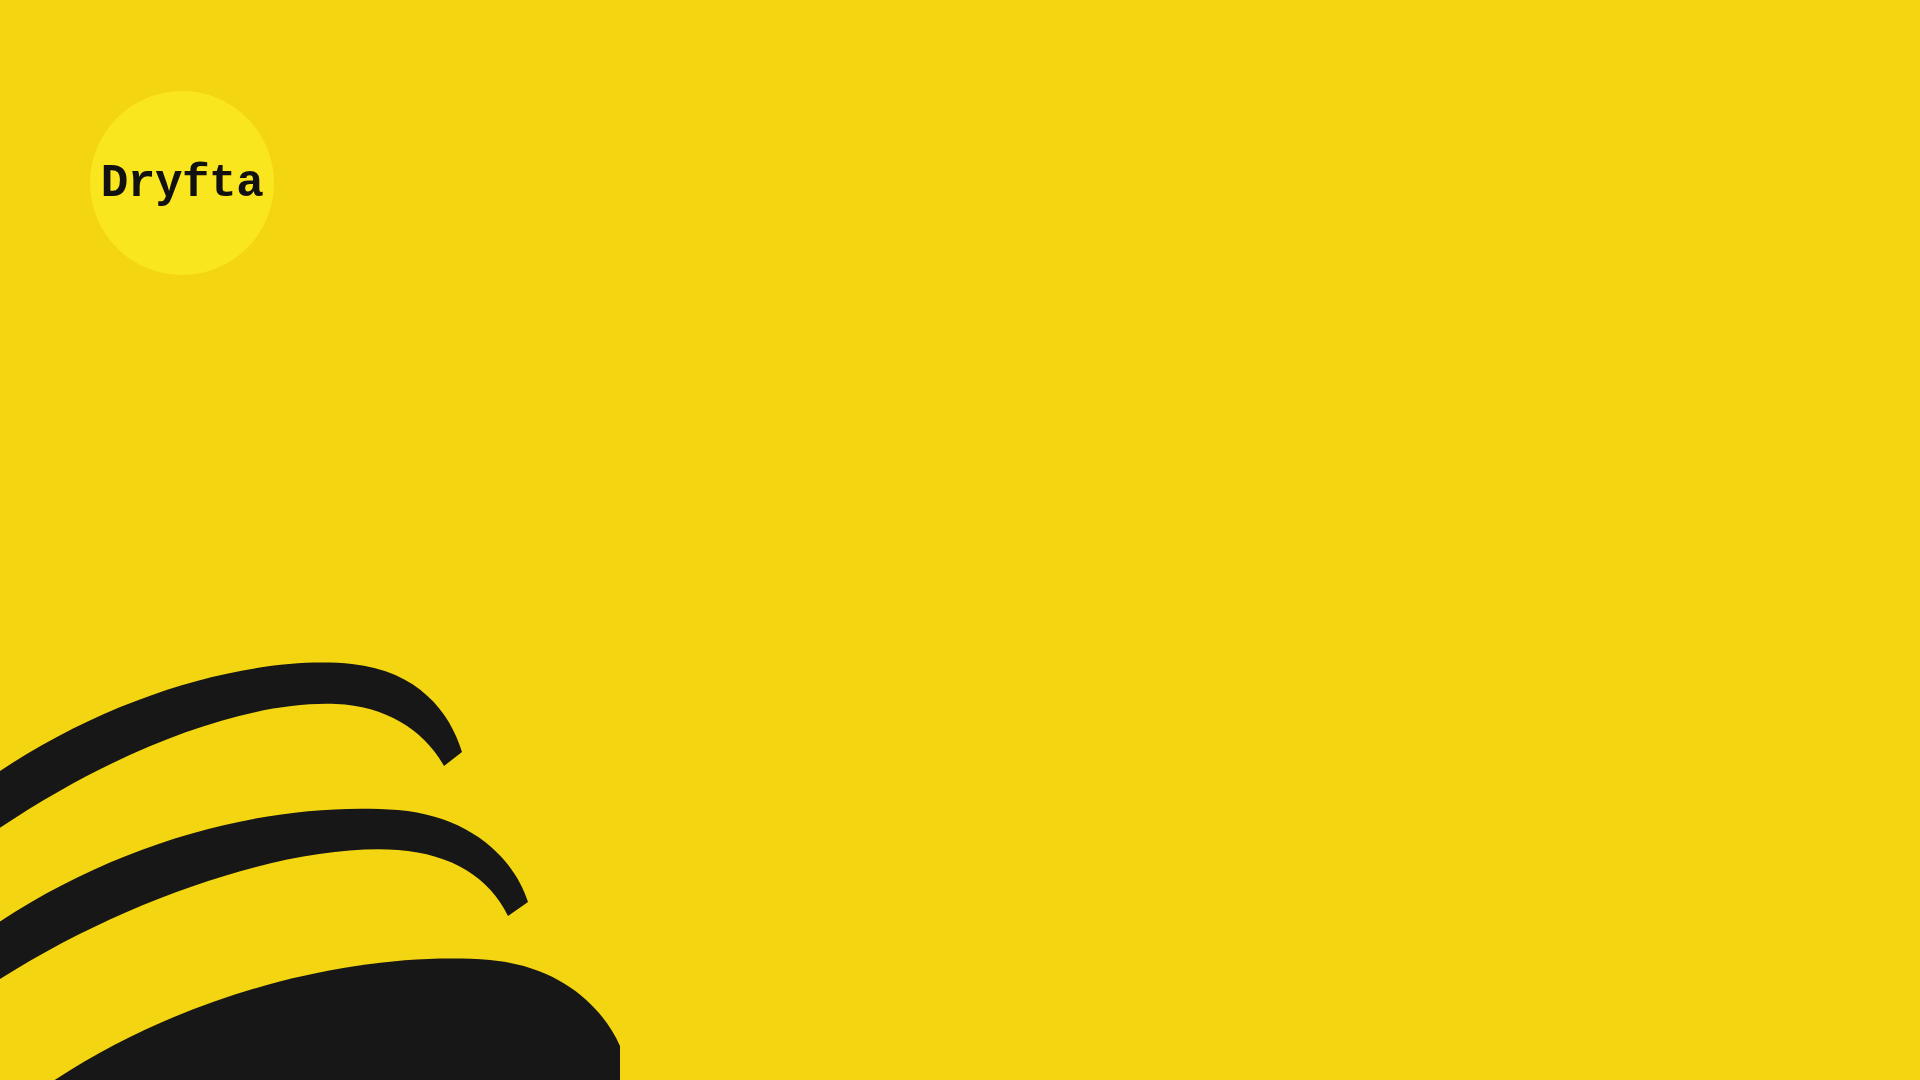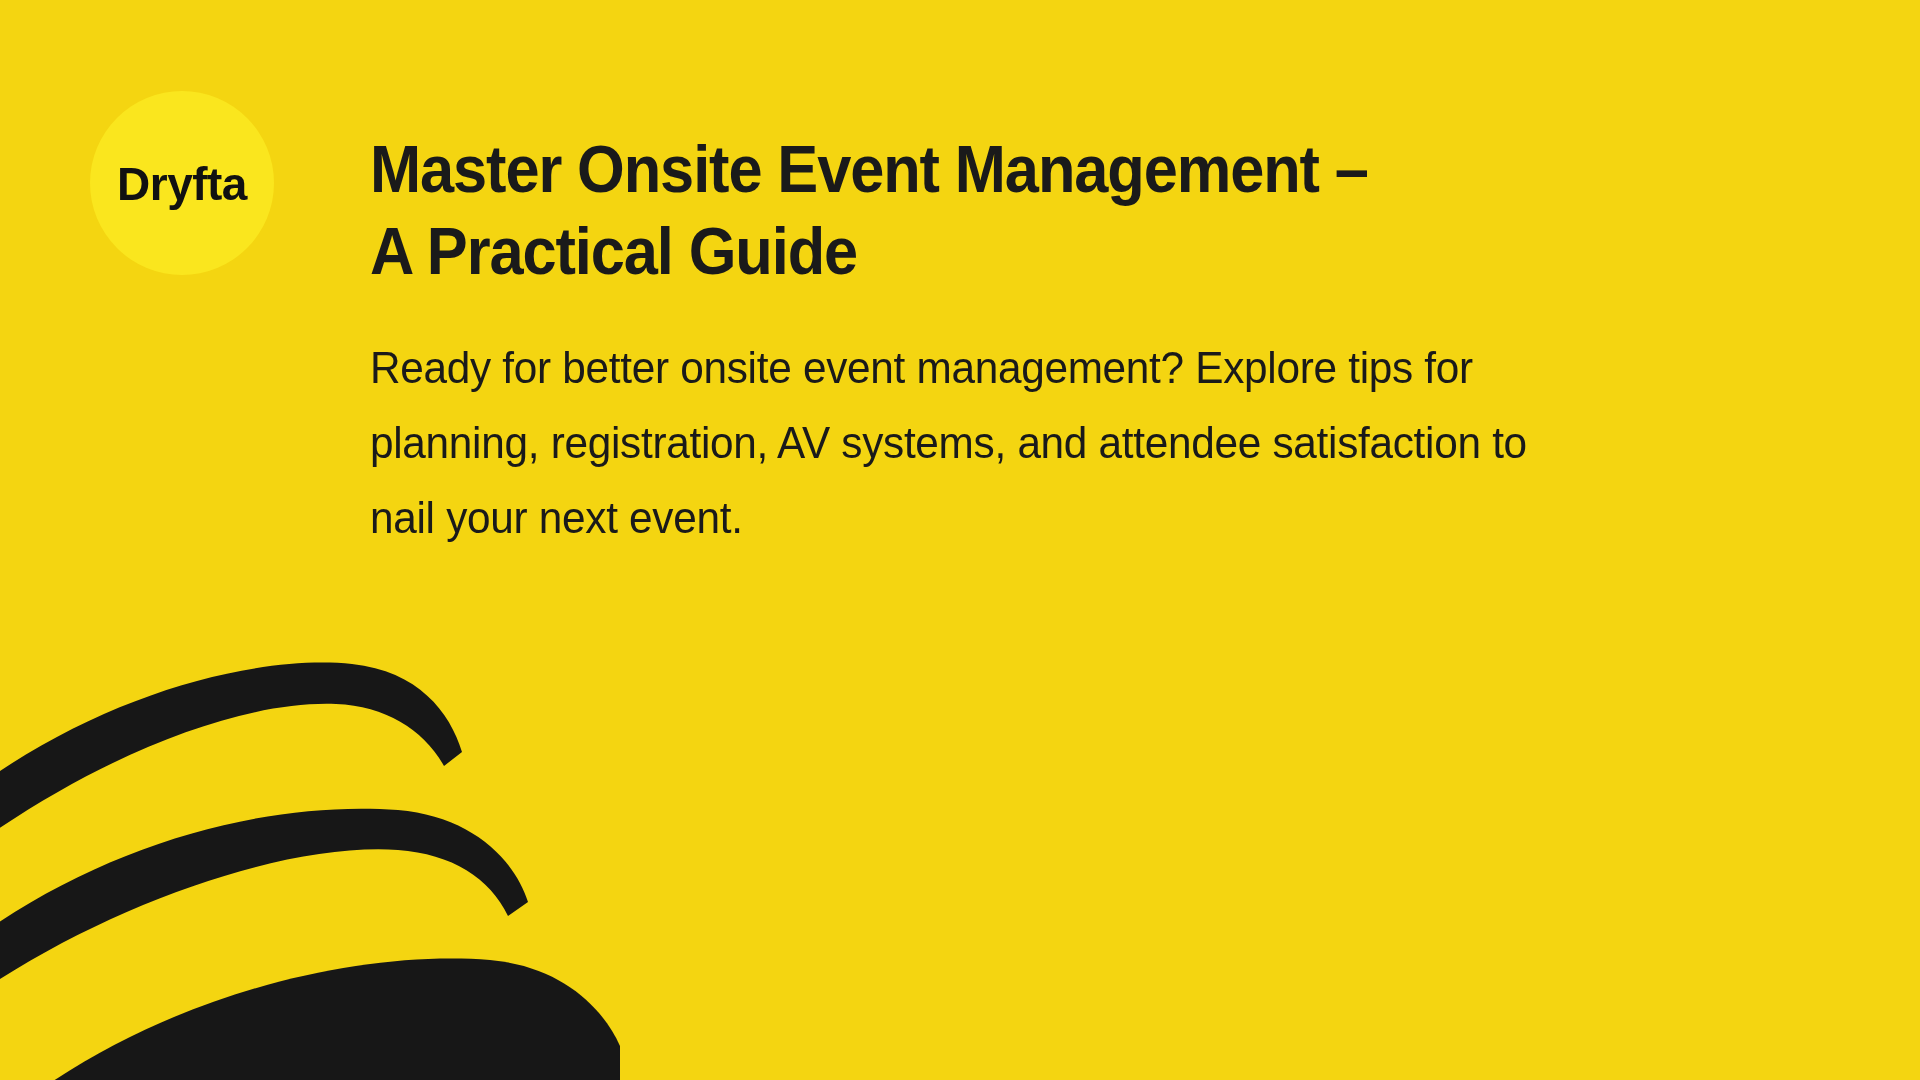--- a/index.html
+++ b/index.html
@@ -33,21 +33,21 @@
     position:absolute;
     left:90px; top:91px;
     width:184px; height:184px;
     border-radius:50%;
     background:#FAE61E;
     display:flex;
     align-items:center;
     justify-content:center;
   }
   #logo-wordmark {
-    font-family:Liberation Sans, sans-serif;
+    font-family:Liberation Mono, monospace;
     font-weight:700;
     font-size:46px;
     letter-spacing:-0.5px;
     color:#111111;
     line-height:1;
     transform:translateY(1px);
   }
 
   
   #content {
@@ -91,19 +91,14 @@
              C 424,110 386,86 336,84 C 238,80 92,138 -40,236 Z"></path>
     <path fill="#171717" d="M -40,330 C 95,226 262,180 398,190 C 470,196 514,238 528,282 L 508,296
              C 490,258 452,234 398,230 C 282,222 96,288 -40,386 Z"></path>
     <path fill="#171717" d="M 40,470 C 180,372 360,330 490,340 C 560,346 602,386 620,426 L 620,470 Z"></path>
   </svg>
 
   <div id="logo-badge">
     <span id="logo-wordmark">Dryfta</span>
   </div>
 
-  <div id="content">
-    <h1 id="headline">Master Onsite Event Management –
-A Practical Guide</h1>
-    <p id="subhead">Ready for better onsite event management? Explore tips for planning, registration, AV systems, and attendee satisfaction to nail your next event.</p>
-  </div>
 
 </div>
 
 </body></html>

